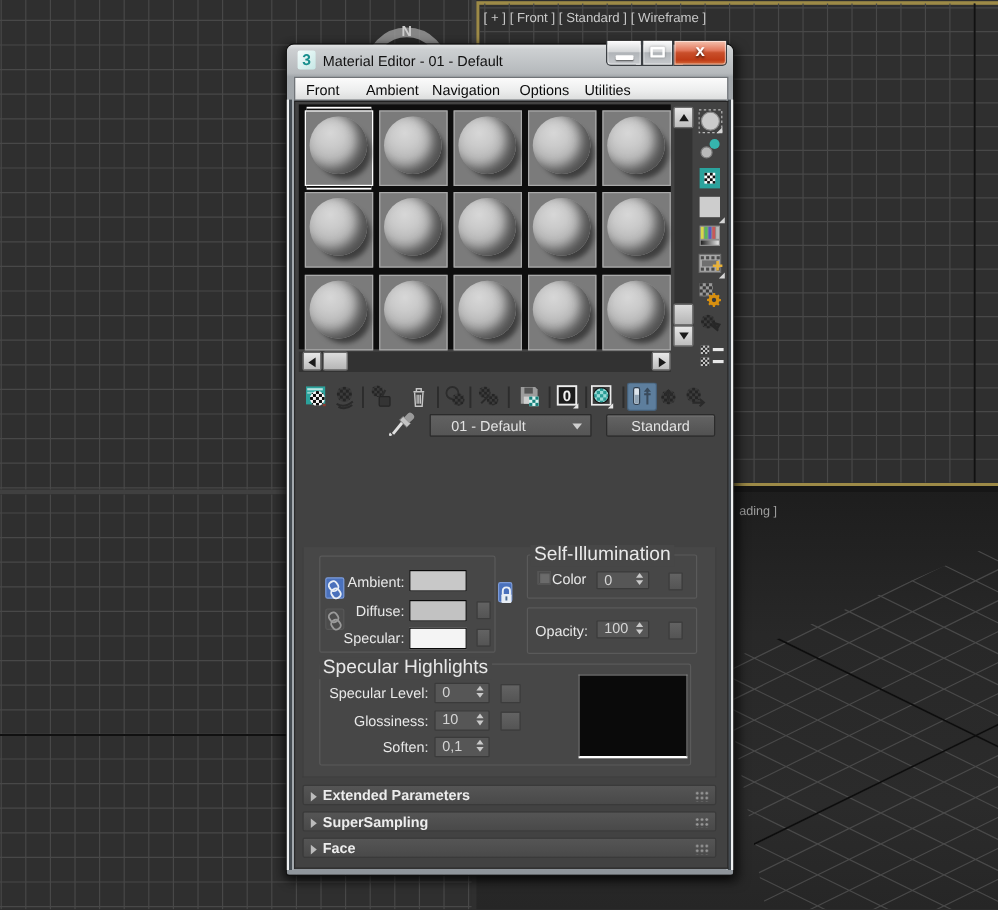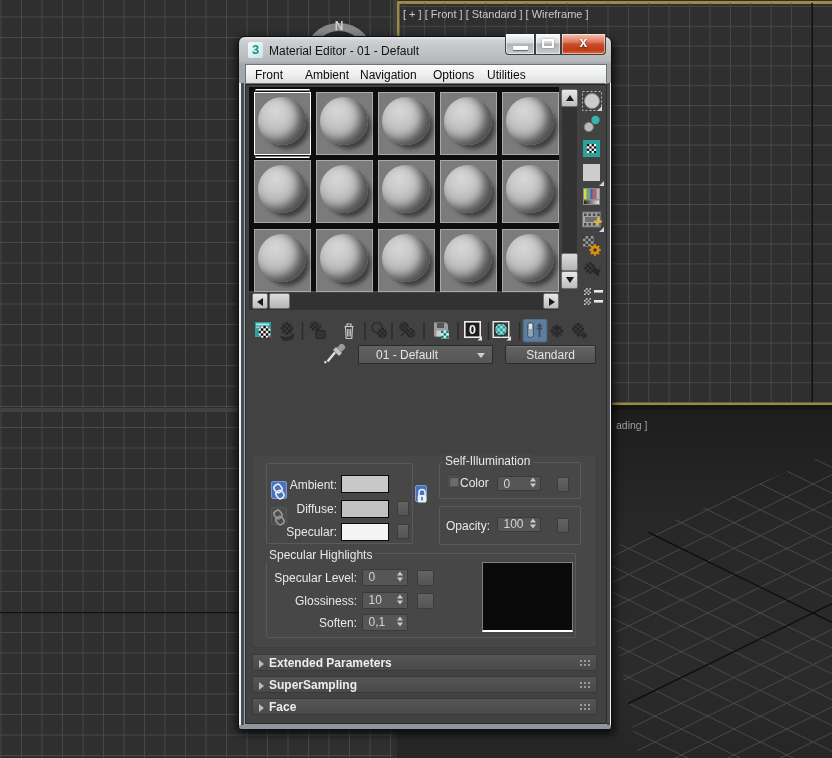--- a/index.html
+++ b/index.html
@@ -60,21 +60,21 @@
 .rhead span{position:absolute;left:16px;top:1px;font-size:12px;font-weight:bold;color:#ededed}
 .rarr{position:absolute;left:6px;top:5px;width:0;height:0;border-top:4px solid transparent;border-bottom:4px solid transparent;border-left:5px solid #bcbcbc}
 .rarr.down{left:5px;top:6px;border-left:4px solid transparent;border-right:4px solid transparent;border-top:5px solid #bcbcbc;border-bottom:none}
 .grip{position:absolute;right:5px;top:4px;width:12px;height:9px;
  background:radial-gradient(circle,#9a9a9a 1px,transparent 1.2px);background-size:4px 4px}
 .rbody{position:absolute;left:6px;width:345px;background:#474747;border:1px solid #3e3e3e;border-top:none}
 .lbl{position:absolute;font-size:12px;color:#e8e8e8;white-space:nowrap}
 .lbl.r{text-align:right}
 .cbx{position:absolute;width:10.5px;height:10.5px;background:#6b6b6b;border:1px solid #515151;box-shadow:inset 1px 1px 1px rgba(0,0,0,.35)}
 .grp{position:absolute;border:1px solid #5a5a5a;border-radius:2px}
-.grplabel{position:absolute;font-size:12px;color:#e8e8e8;background:#474747;padding:0 3px}
+.grplabel{position:absolute;font-size:16px;color:#e8e8e8;background:#474747;padding:0 3px}
 .swatch{position:absolute;width:48px;height:18px;border:1.5px solid #0a0a0a}
 .mapbtn{position:absolute;width:12px;height:15px;background:linear-gradient(180deg,#636363,#545454);border:1px solid #3c3c3c;border-radius:1px}
 .mapbtn.big{width:17px;height:16px}
 .spin{position:absolute;height:15px;background:#565656;border:1px solid #3a3a3a;border-radius:1px}
 .spin span{position:absolute;left:6px;top:50%;transform:translateY(-52%);font-size:12px;color:#d4d4d4}
 .sarr{position:absolute;right:0;top:50%;transform:translateY(-50%);width:13px;height:15px}
 .sarr .tri.up{left:3px;top:1.5px;border-left:3.5px solid transparent;border-right:3.5px solid transparent;border-bottom:4.5px solid #c9c9c9}
 .sarr .tri.down{left:3px;top:7.5px;border-left:3.5px solid transparent;border-right:3.5px solid transparent;border-top:4.5px solid #c9c9c9}
 .lockbtn{position:absolute;width:15.5px;height:18px;background:#4c4c4c;border:1px solid #585858;border-radius:2px}
 .lockbtn.blue{background:#4a71bc;border-color:#7c9bd8}

